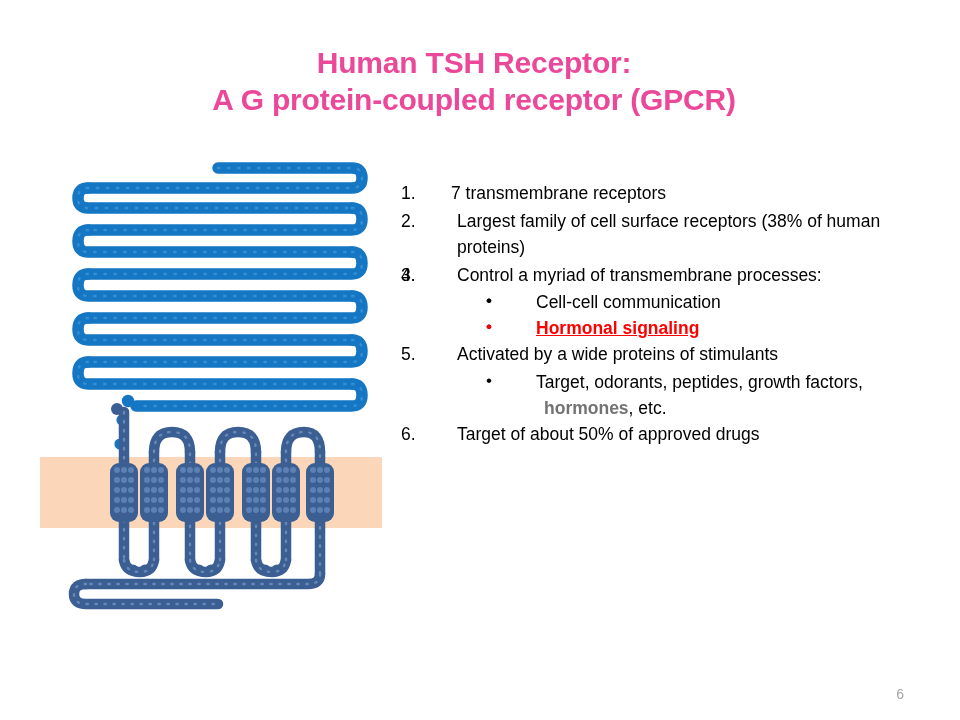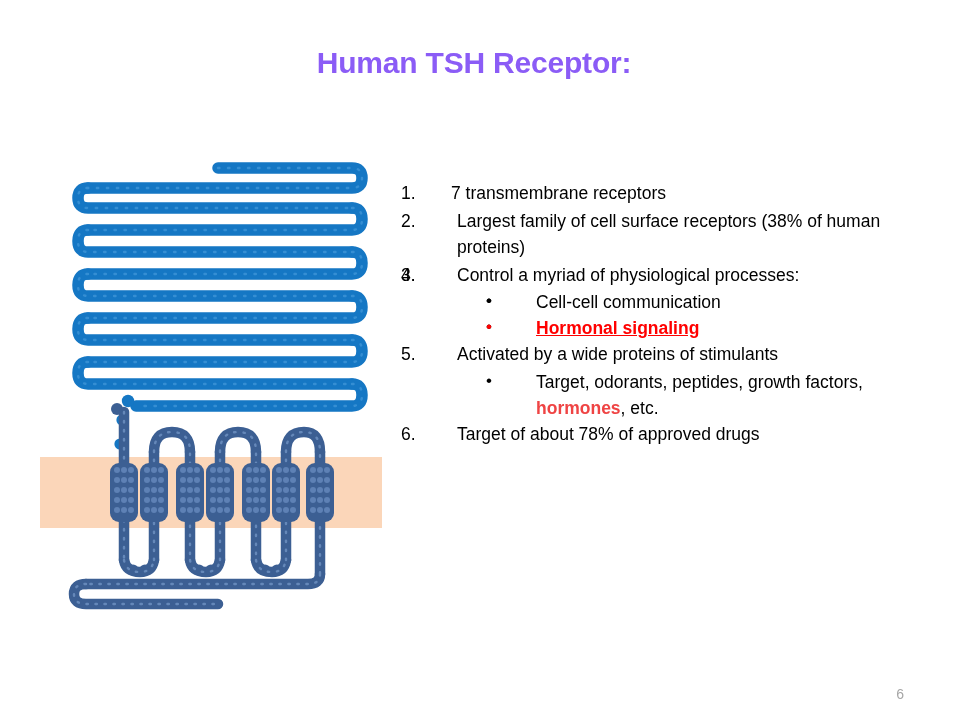--- a/index.html
+++ b/index.html
@@ -21,21 +21,21 @@
   
   #title-block {
     position: absolute;
     left: 0;
     top: 44px;
     width: 948px;
     text-align: center;
     font-weight: bold;
     font-size: 30px;
     line-height: 37px;
-    color: #8b5cf6;
+    color: #ec4899;
     letter-spacing: -0.2px;
   }
   #title-block .tline { display: block; white-space: nowrap; }
 
   
   #body-list {
     position: absolute;
     left: 398px;
     top: 180px;
     width: 545px;
@@ -69,21 +69,21 @@
   }
   .sub .dot {
     position: absolute;
     left: 88px;
     top: -1px;
     font-size: 17px;
     line-height: 26px;
   }
   .sub.red, .sub.red .dot { color: #FF0000; }
   .sub.red .stxt { font-weight: bold; text-decoration: underline; }
-  .hl { color: #ef4444; font-weight: bold; }
+  .hl { color: #737373; font-weight: bold; margin-left: 8px; }
 
   
   #membrane {
     position: absolute;
     left: 40px;
     top: 457px;
     width: 342px;
     height: 71px;
     background: #FBD6B9;
   }
@@ -106,20 +106,21 @@
     color: #a6a6a6;
   }
 </style>
 </head>
 <body>
 
 <div id="slide">
 
   <div id="title-block">
     <span class="tline">Human TSH Receptor:</span>
+    <span class="tline">A G protein-coupled receptor (GPCR)</span>
   </div>
 
   <div id="membrane"></div>
 
   <svg id="diagram" viewBox="0 0 420 620" width="420" height="620">
     <defs>
 
       <g id="bead-light">
           <circle r="5.6" fill="#1577C4"></circle>
           <circle r="2.0" cx="0" cy="0" fill="#2E89D0"></circle>
@@ -395,21 +396,21 @@
       <span class="num">2.</span>
       <span class="txt">Largest family of cell surface receptors (38% of human proteins)</span>
     </div>
 
     <div class="item">
       <span class="num">3.</span>
     </div>
 
     <div class="item">
       <span class="num">4.</span>
-      <span class="txt">Control a myriad of physiological processes:</span>
+      <span class="txt">Control a myriad of transmembrane processes:</span>
     </div>
     <ul class="subs">
       <li class="sub">
         <span class="dot">•</span>
       </li>
       <li class="sub">
         <span class="dot">•</span>
         <span class="stxt">Cell-cell communication</span>
       </li>
       <li class="sub">
@@ -427,20 +428,20 @@
     </div>
     <ul class="subs">
       <li class="sub">
         <span class="dot">•</span>
         <span class="stxt"><span>Target, odorants, peptides, growth factors, </span><span class="hl">hormones</span><span>, etc.</span></span>
       </li>
     </ul>
 
     <div class="item">
       <span class="num">6.</span>
-      <span class="txt">Target of about 78% of approved drugs</span>
+      <span class="txt">Target of about 50% of approved drugs</span>
     </div>
 
   </div>
 
   <div id="page-num">6</div>
 
 </div>
 
 </body></html>

